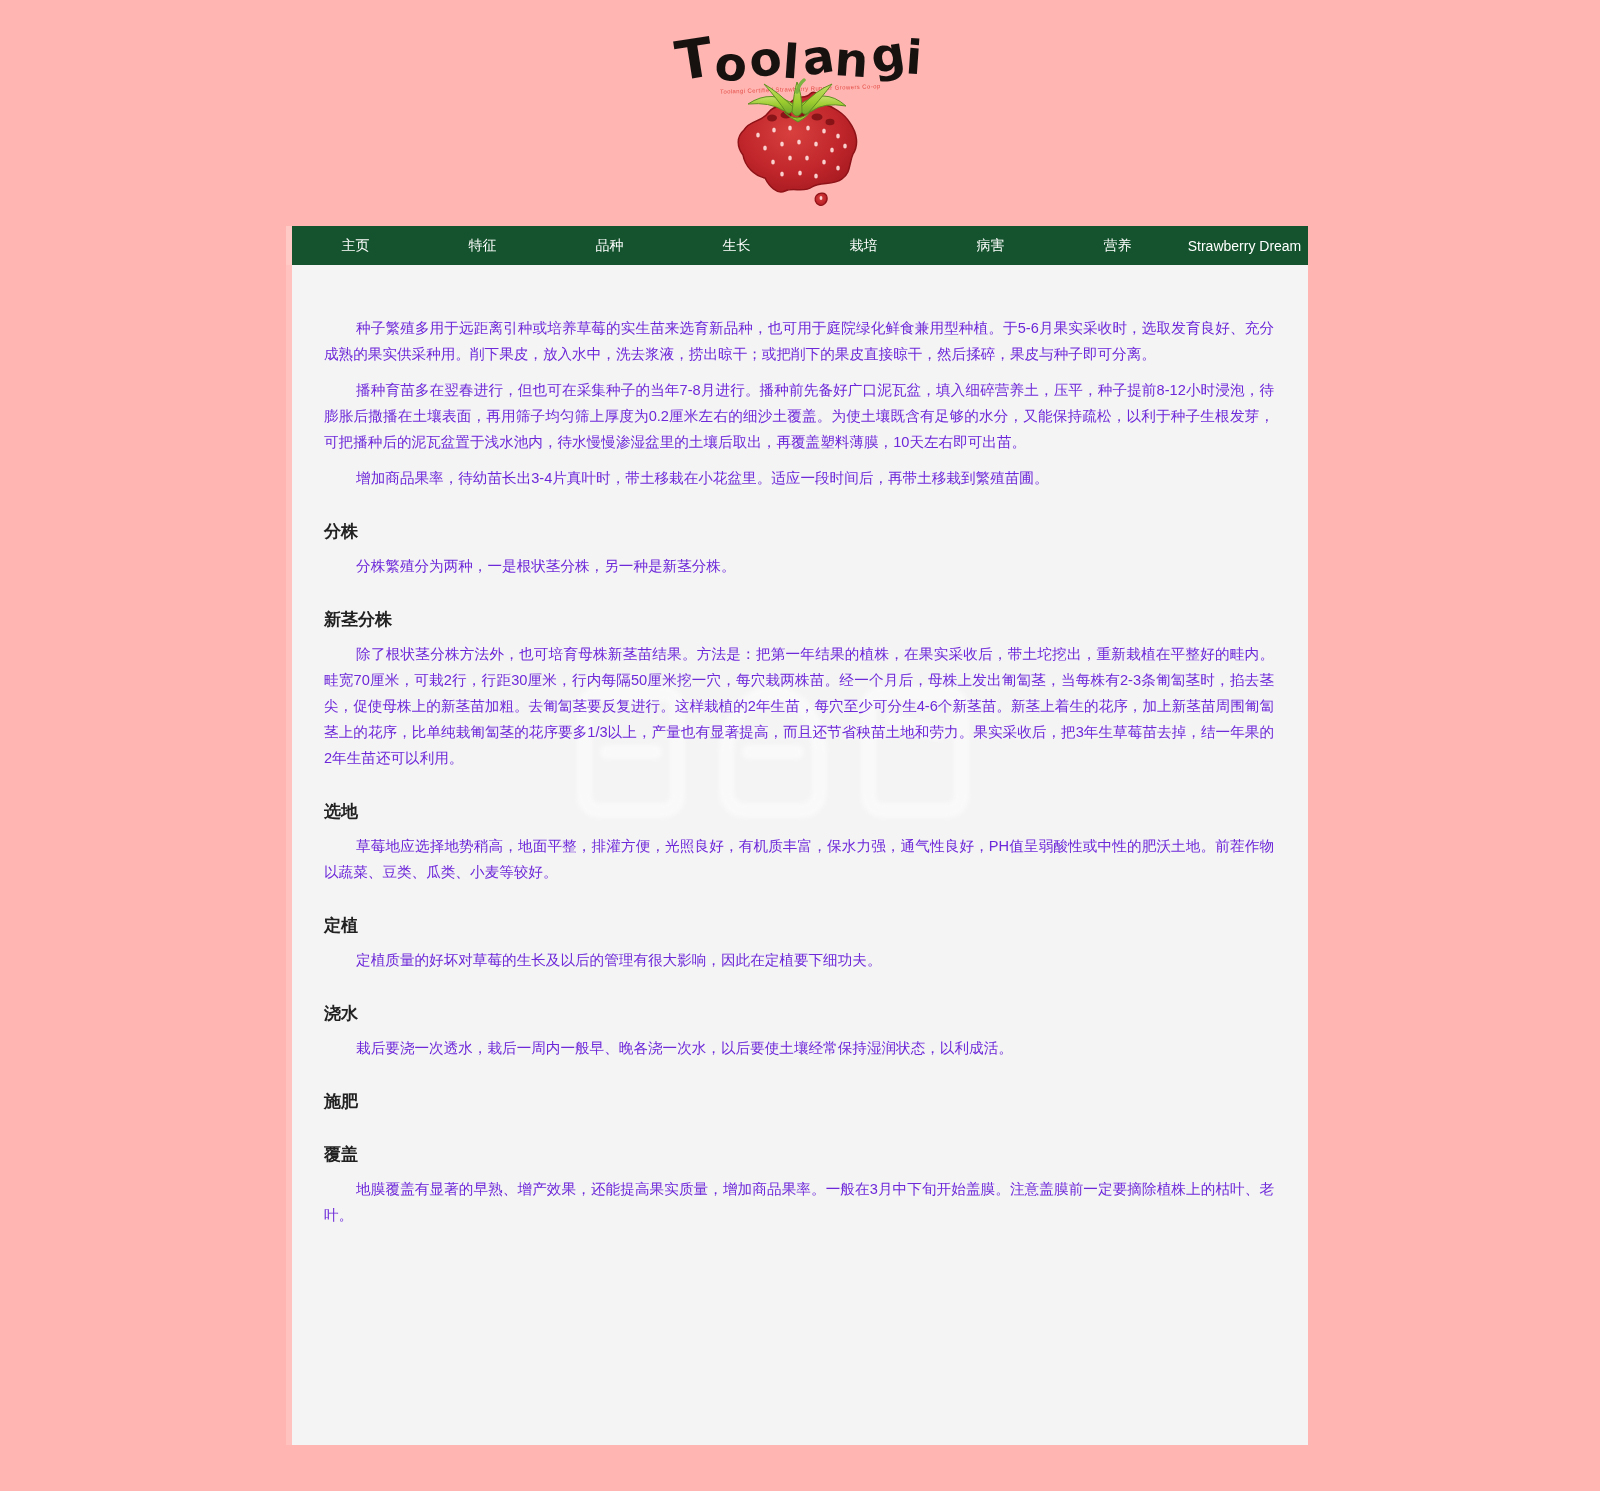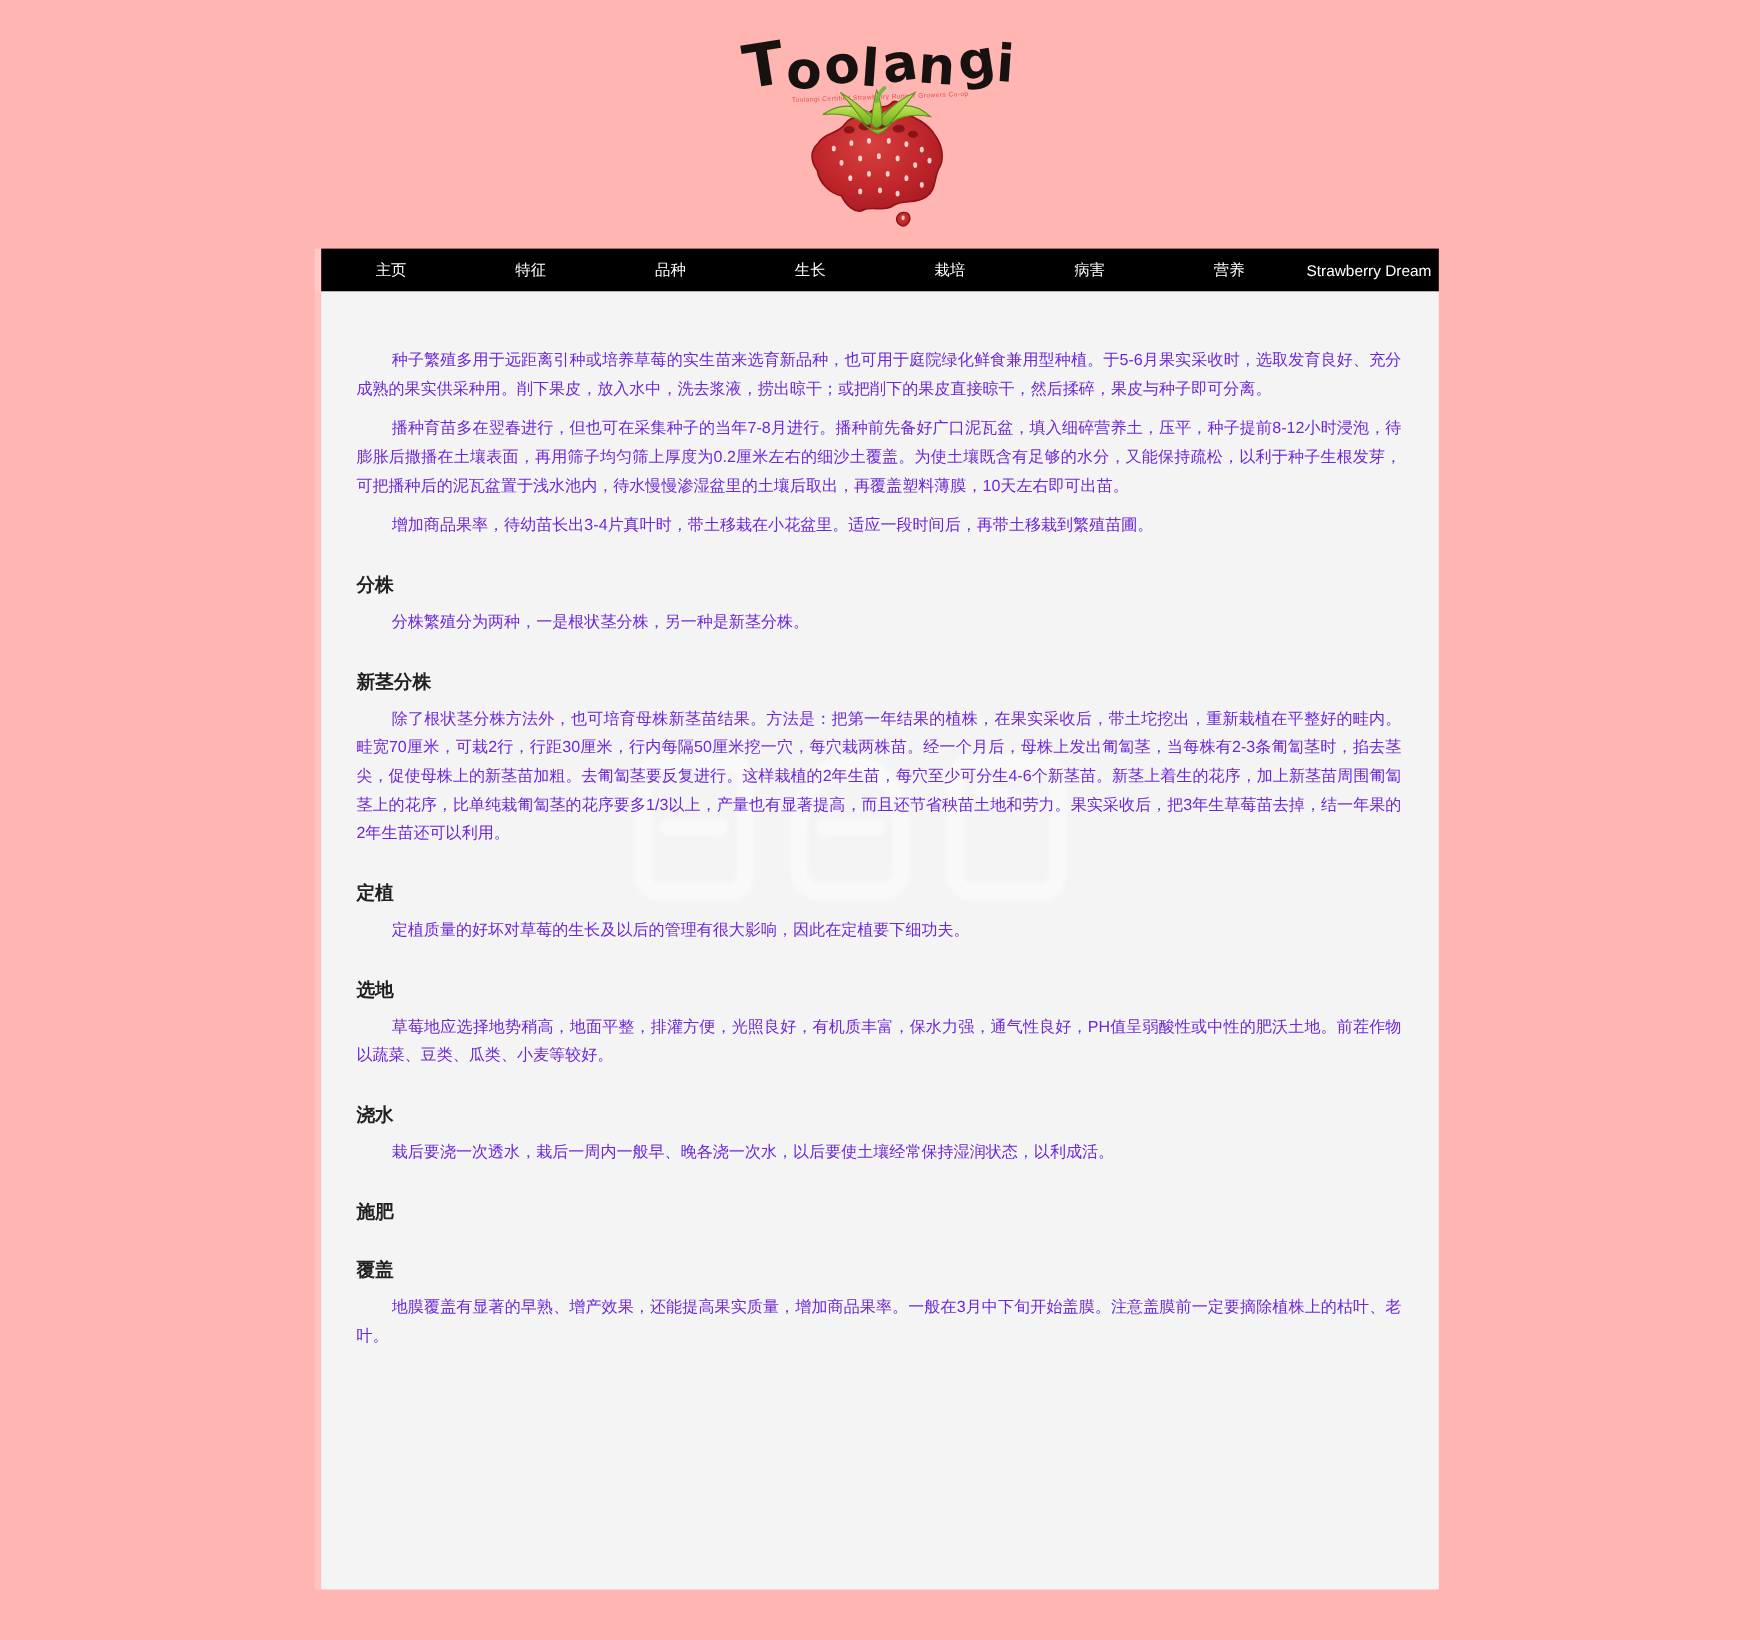--- a/index.html
+++ b/index.html
@@ -27,21 +27,21 @@
   .logo-title span:first-child { font-size:54px; }
   .logo-tagline {
     font-size:6px; color:#e4504b; letter-spacing:.4px;
     margin-top:2px; transform:rotate(-2deg); position:relative; z-index:1;
     white-space:nowrap;
   }
   .logo-art { margin-top:-14px; position:relative; z-index:2; }
 
   
   nav {
-    height:39px; background:#000000;
+    height:39px; background:#14532d;
     display:flex; align-items:stretch;
     box-shadow:-6px 0 0 rgba(255,255,255,.28);
   }
   .nav-item {
     flex:1; color:#ffffff; font-size:14px;
     display:flex; align-items:center; justify-content:center;
     cursor:pointer; white-space:nowrap;
   }
 
   
@@ -183,30 +183,30 @@
       <p>分株繁殖分为两种，一是根状茎分株，另一种是新茎分株。</p>
     </section>
 
 
     <section>
       <h3>新茎分株</h3>
       <p>除了根状茎分株方法外，也可培育母株新茎苗结果。方法是：把第一年结果的植株，在果实采收后，带土坨挖出，重新栽植在平整好的畦内。畦宽70厘米，可栽2行，行距30厘米，行内每隔50厘米挖一穴，每穴栽两株苗。经一个月后，母株上发出匍匐茎，当每株有2-3条匍匐茎时，掐去茎尖，促使母株上的新茎苗加粗。去匍匐茎要反复进行。这样栽植的2年生苗，每穴至少可分生4-6个新茎苗。新茎上着生的花序，加上新茎苗周围匍匐茎上的花序，比单纯栽匍匐茎的花序要多1/3以上，产量也有显著提高，而且还节省秧苗土地和劳力。果实采收后，把3年生草莓苗去掉，结一年果的2年生苗还可以利用。</p>
     </section>
 
     <section>
+      <h3>选地</h3>
+      <p>草莓地应选择地势稍高，地面平整，排灌方便，光照良好，有机质丰富，保水力强，通气性良好，PH值呈弱酸性或中性的肥沃土地。前茬作物以蔬菜、豆类、瓜类、小麦等较好。</p>
+    </section>
+
+    <section>
       <h3>定植</h3>
       <p>定植质量的好坏对草莓的生长及以后的管理有很大影响，因此在定植要下细功夫。</p>
     </section>
 
     <section>
-      <h3>选地</h3>
-      <p>草莓地应选择地势稍高，地面平整，排灌方便，光照良好，有机质丰富，保水力强，通气性良好，PH值呈弱酸性或中性的肥沃土地。前茬作物以蔬菜、豆类、瓜类、小麦等较好。</p>
-    </section>
-
-    <section>
       <h3>浇水</h3>
       <p>栽后要浇一次透水，栽后一周内一般早、晚各浇一次水，以后要使土壤经常保持湿润状态，以利成活。</p>
     </section>
 
     <section>
       <h3>施肥</h3>
     </section>
 
     <section>
       <h3>覆盖</h3>

